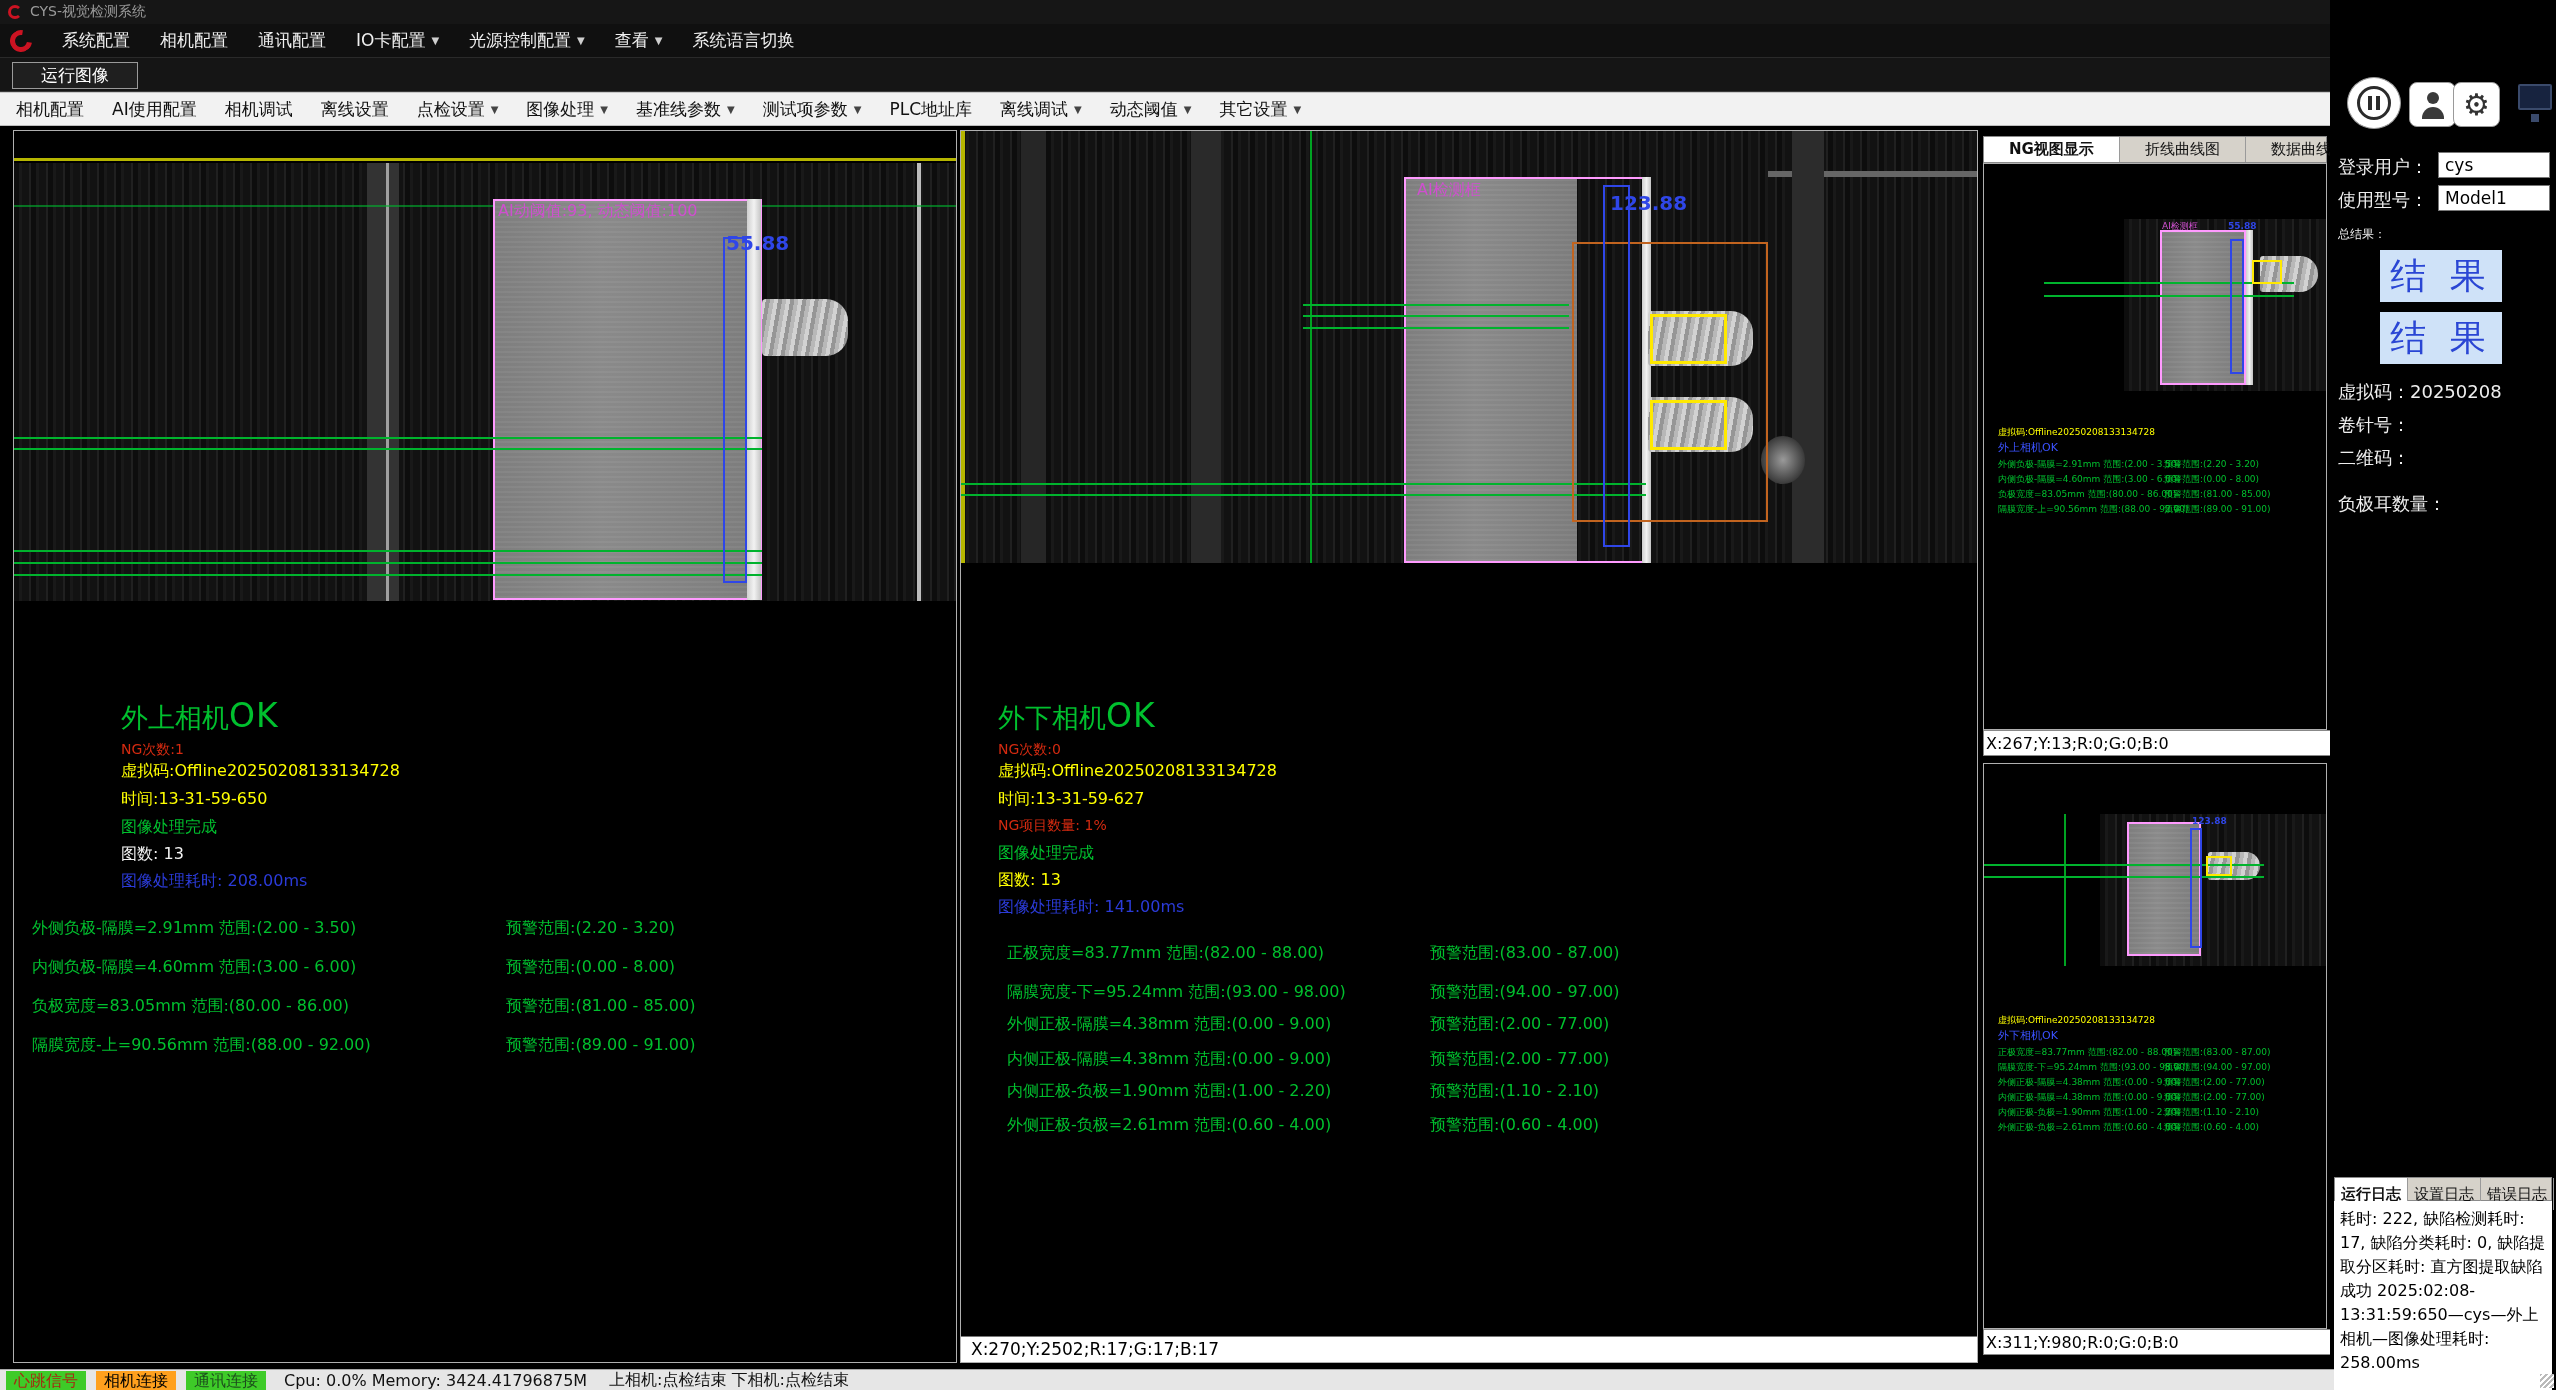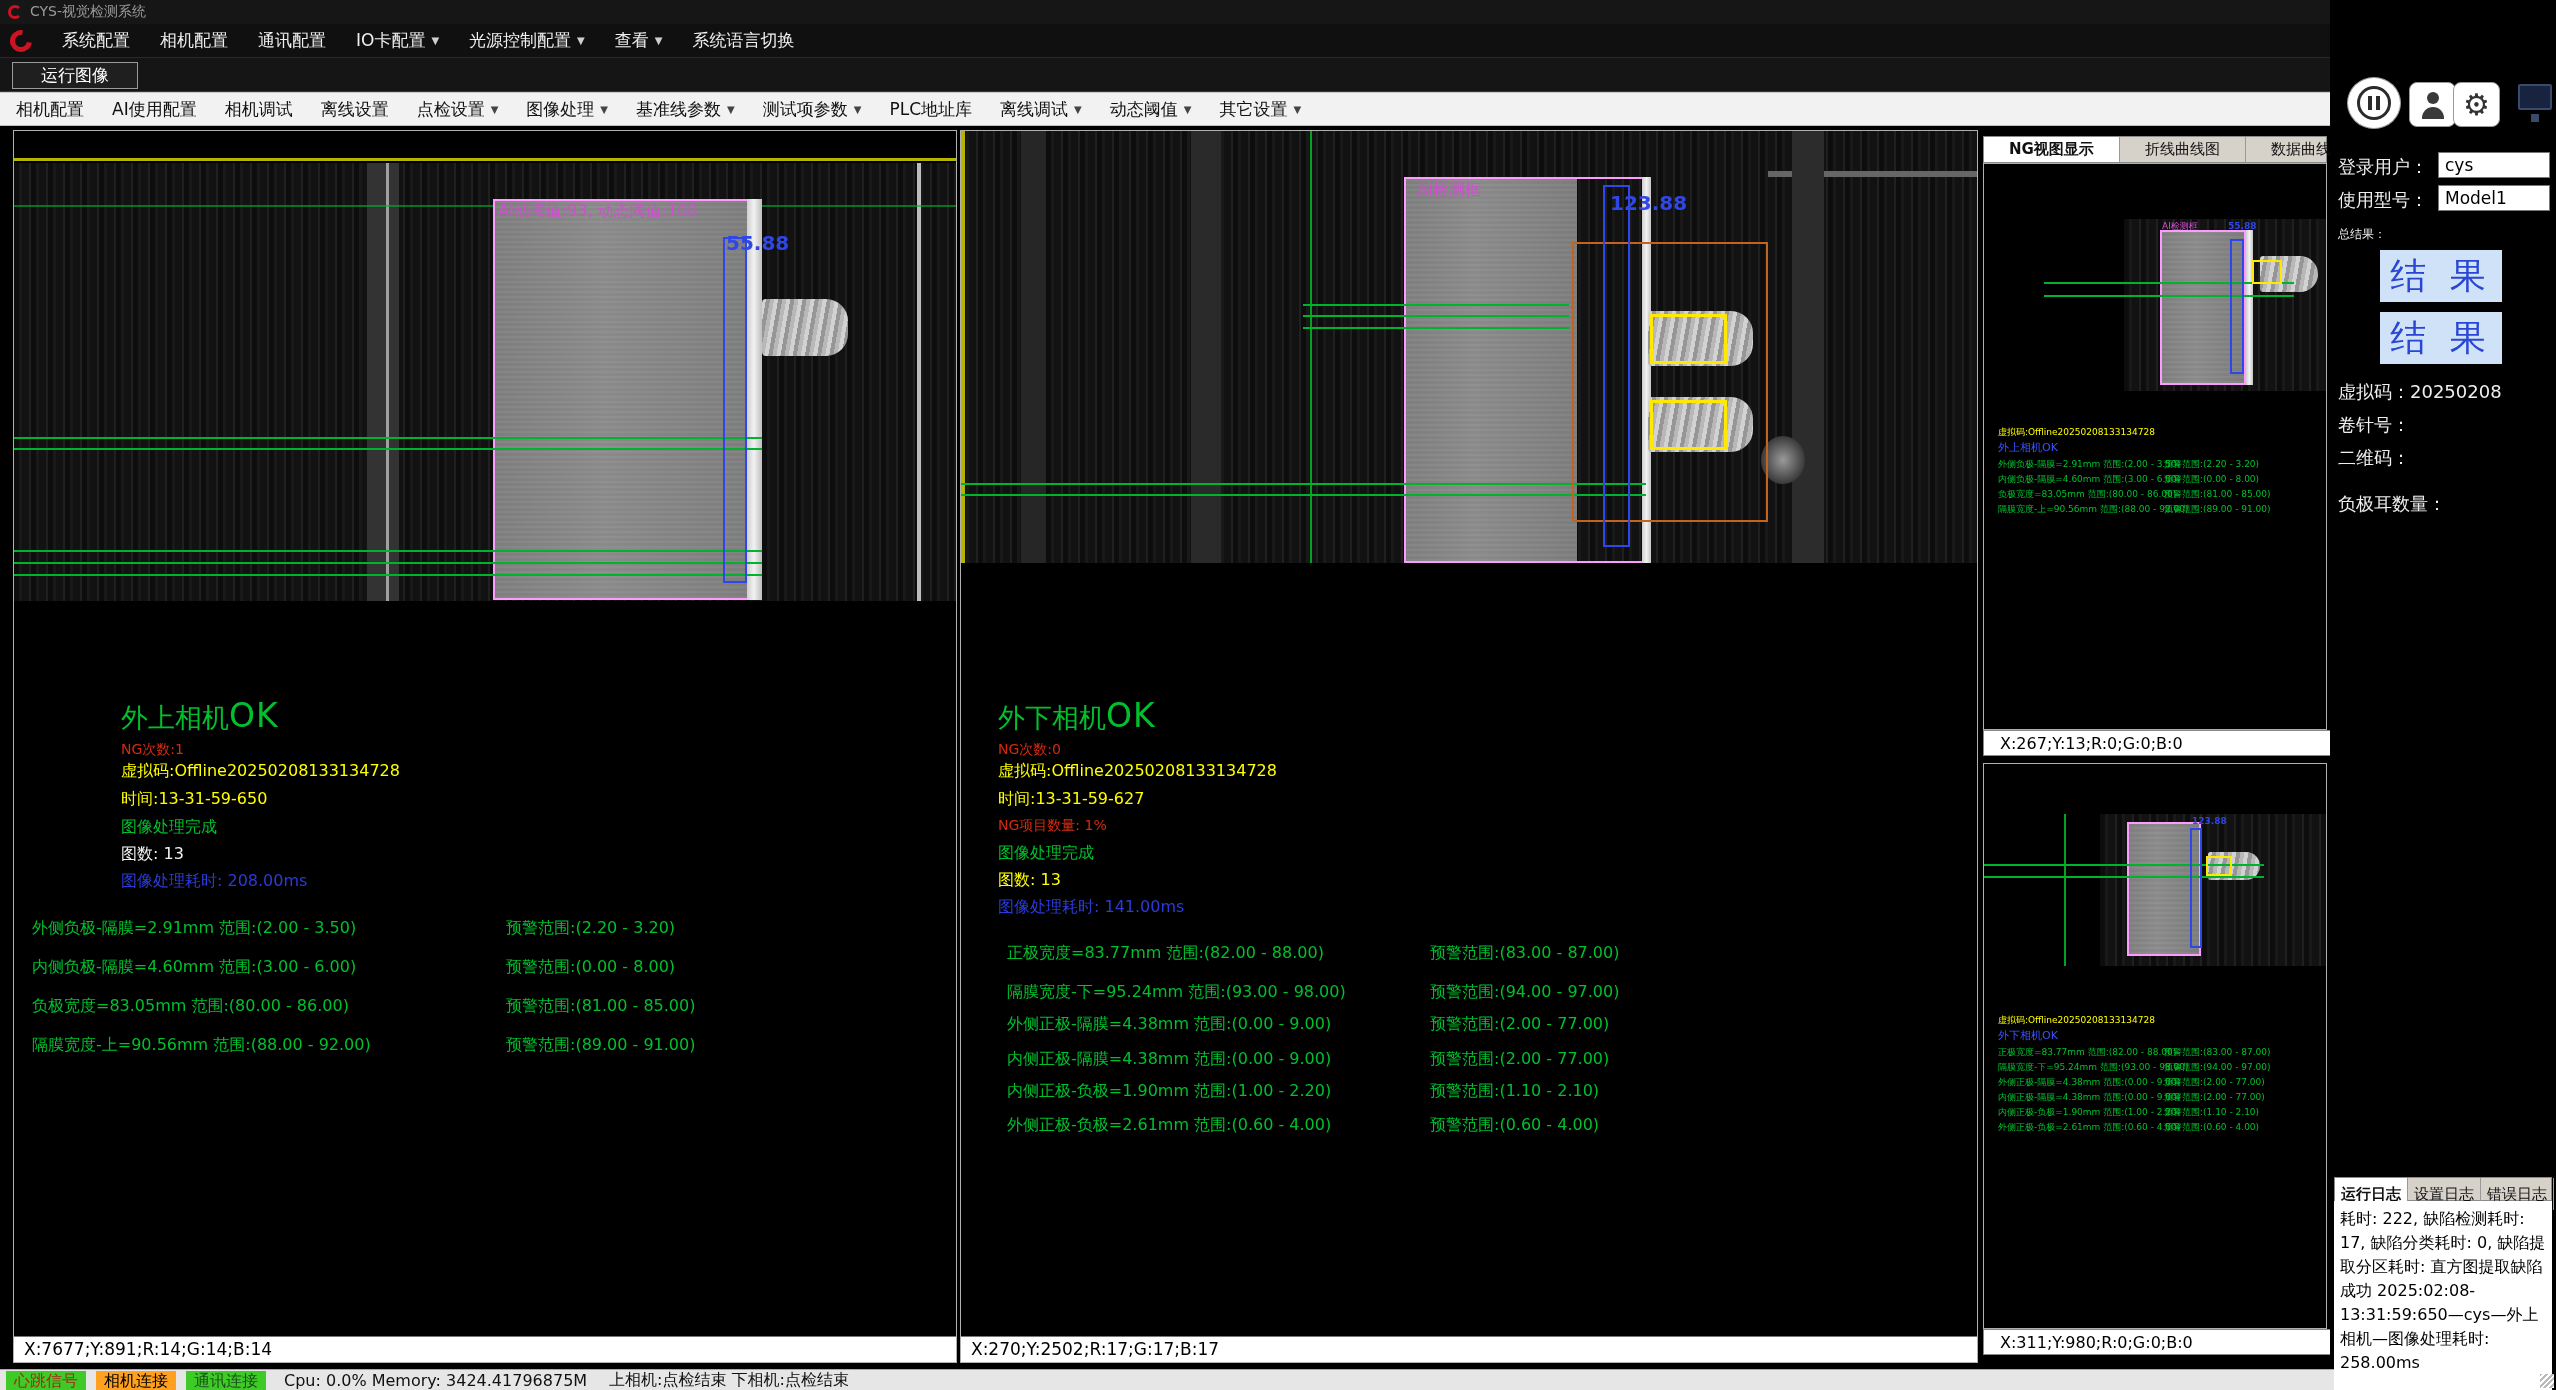--- a/index.html
+++ b/index.html
@@ -55,21 +55,21 @@
   .meas-row { position:absolute; font-size:16px; color:#00c02e; white-space:nowrap; }
   .meas-warn { position:absolute; }
   .blue-val { color:#2f46e8; font-weight:bold; font-size:20px; }
 
   
   .preview-col { position:absolute; left:1983px; top:130px; width:344px; height:1233px; }
   .pv-tabs { position:absolute; left:0; top:6px; width:344px; height:27px; background:#d6d2ca; border:1px solid #8a8a8a; display:flex; align-items:stretch; font-size:15px; color:#111; }
   .pv-tab { padding:0 25px; display:flex; align-items:center; border-right:1px solid #9a9a9a; white-space:nowrap; }
   .pv-tab.active { background:#fff; font-weight:bold; }
   .pv-box { position:absolute; left:0; width:344px; background:#000; border:1px solid #b0b0b0; overflow:hidden; }
-  .pv-status { position:absolute; left:0; width:416px; height:26px; background:#fff; color:#000; font-size:16px; line-height:25px; padding-left:16px; border:1px solid #888; }
+  .pv-status { position:absolute; left:0; width:416px; height:26px; background:#fff; color:#000; font-size:16px; line-height:25px; padding-left:2px; border:1px solid #888; }
   .pv-row { position:absolute; font-size:9px; color:#00c02e; white-space:nowrap; }
   .pv-warn { position:absolute; left:166px; }
 
   
   .info-col { position:absolute; left:2330px; top:0; width:226px; height:1390px; background:#000; color:#eee; }
   .btn { position:absolute; background:#fff; border:1px solid #9a9a9a; display:flex; align-items:center; justify-content:center; }
   .icon-pause { width:34px; height:34px; border:3px solid #2b2b2b; border-radius:50%; position:relative; }
   .icon-pause::before,.icon-pause::after { content:""; position:absolute; top:7px; width:4px; height:14px; background:#2b2b2b; }
   .icon-pause::before { left:8px; } .icon-pause::after { left:16px; }
   .icon-user { width:30px; height:30px; position:relative; }
@@ -212,21 +212,20 @@
       <span class="ov t-yellow ov-sm" style="left:107px;top:658px;">时间:13-31-59-650</span>
       <span class="ov t-green ov-sm" style="left:107px;top:686px;">图像处理完成</span>
       <span class="ov t-white ov-sm" style="left:107px;top:713px;">图数: 13</span>
       <span class="ov t-blue ov-sm" style="left:107px;top:740px;">图像处理耗时: 208.00ms</span>
 
       <div class="meas-row" style="left:18px;top:787px;"><span>外侧负极-隔膜=2.91mm 范围:(2.00 - 3.50)</span><span class="meas-warn" style="left:474px;">预警范围:(2.20 - 3.20)</span></div>
       <div class="meas-row" style="left:18px;top:826px;"><span>内侧负极-隔膜=4.60mm 范围:(3.00 - 6.00)</span><span class="meas-warn" style="left:474px;">预警范围:(0.00 - 8.00)</span></div>
       <div class="meas-row" style="left:18px;top:865px;"><span>负极宽度=83.05mm 范围:(80.00 - 86.00)</span><span class="meas-warn" style="left:474px;">预警范围:(81.00 - 85.00)</span></div>
       <div class="meas-row" style="left:18px;top:904px;"><span>隔膜宽度-上=90.56mm 范围:(88.00 - 92.00)</span><span class="meas-warn" style="left:474px;">预警范围:(89.00 - 91.00)</span></div>
     </div>
-    <div class="cam-status">X:7677;Y:891;R:14;G:14;B:14</div>
   </div>
 
   <div class="cam-panel" style="left:960px; width:1018px;">
     <div class="cam-content">
       <div class="stripes" style="position:absolute;left:0;top:0;right:0;height:432px;"></div>
       <div style="position:absolute;left:0;top:0;width:4px;height:432px;background:#b5b500;"></div>
       <div style="position:absolute;left:60px;top:0;width:25px;height:432px;background:#262626;"></div>
       <div style="position:absolute;left:230px;top:0;width:30px;height:432px;background:#2a2a2a;"></div>
       <div class="vline" style="left:349px;top:0;height:432px;background:#00a322;"></div>
       <div style="position:absolute;left:807px;top:40px;width:211px;height:6px;background:#666;"></div>

